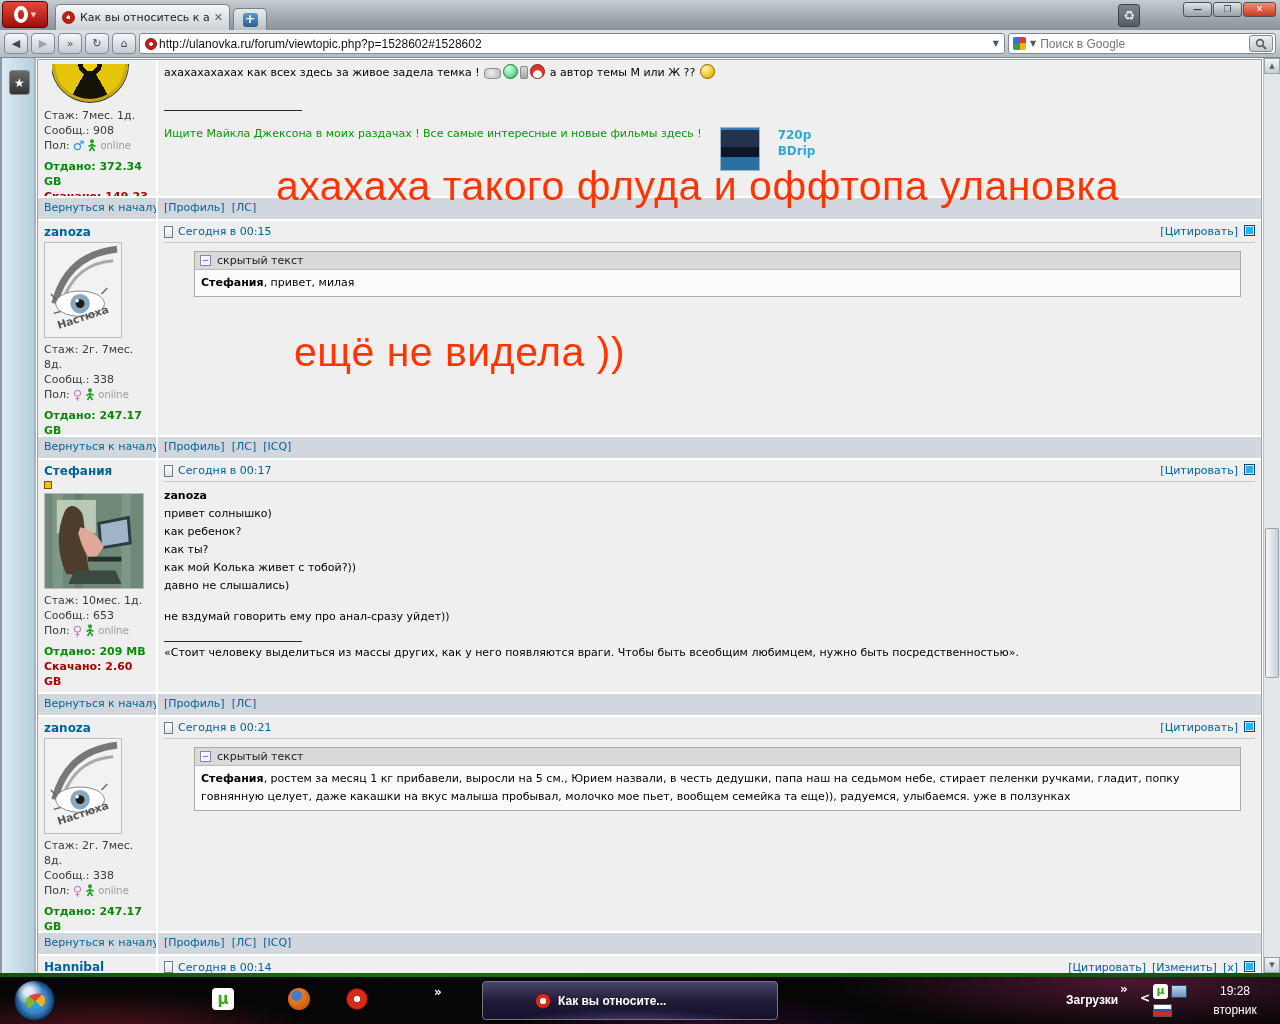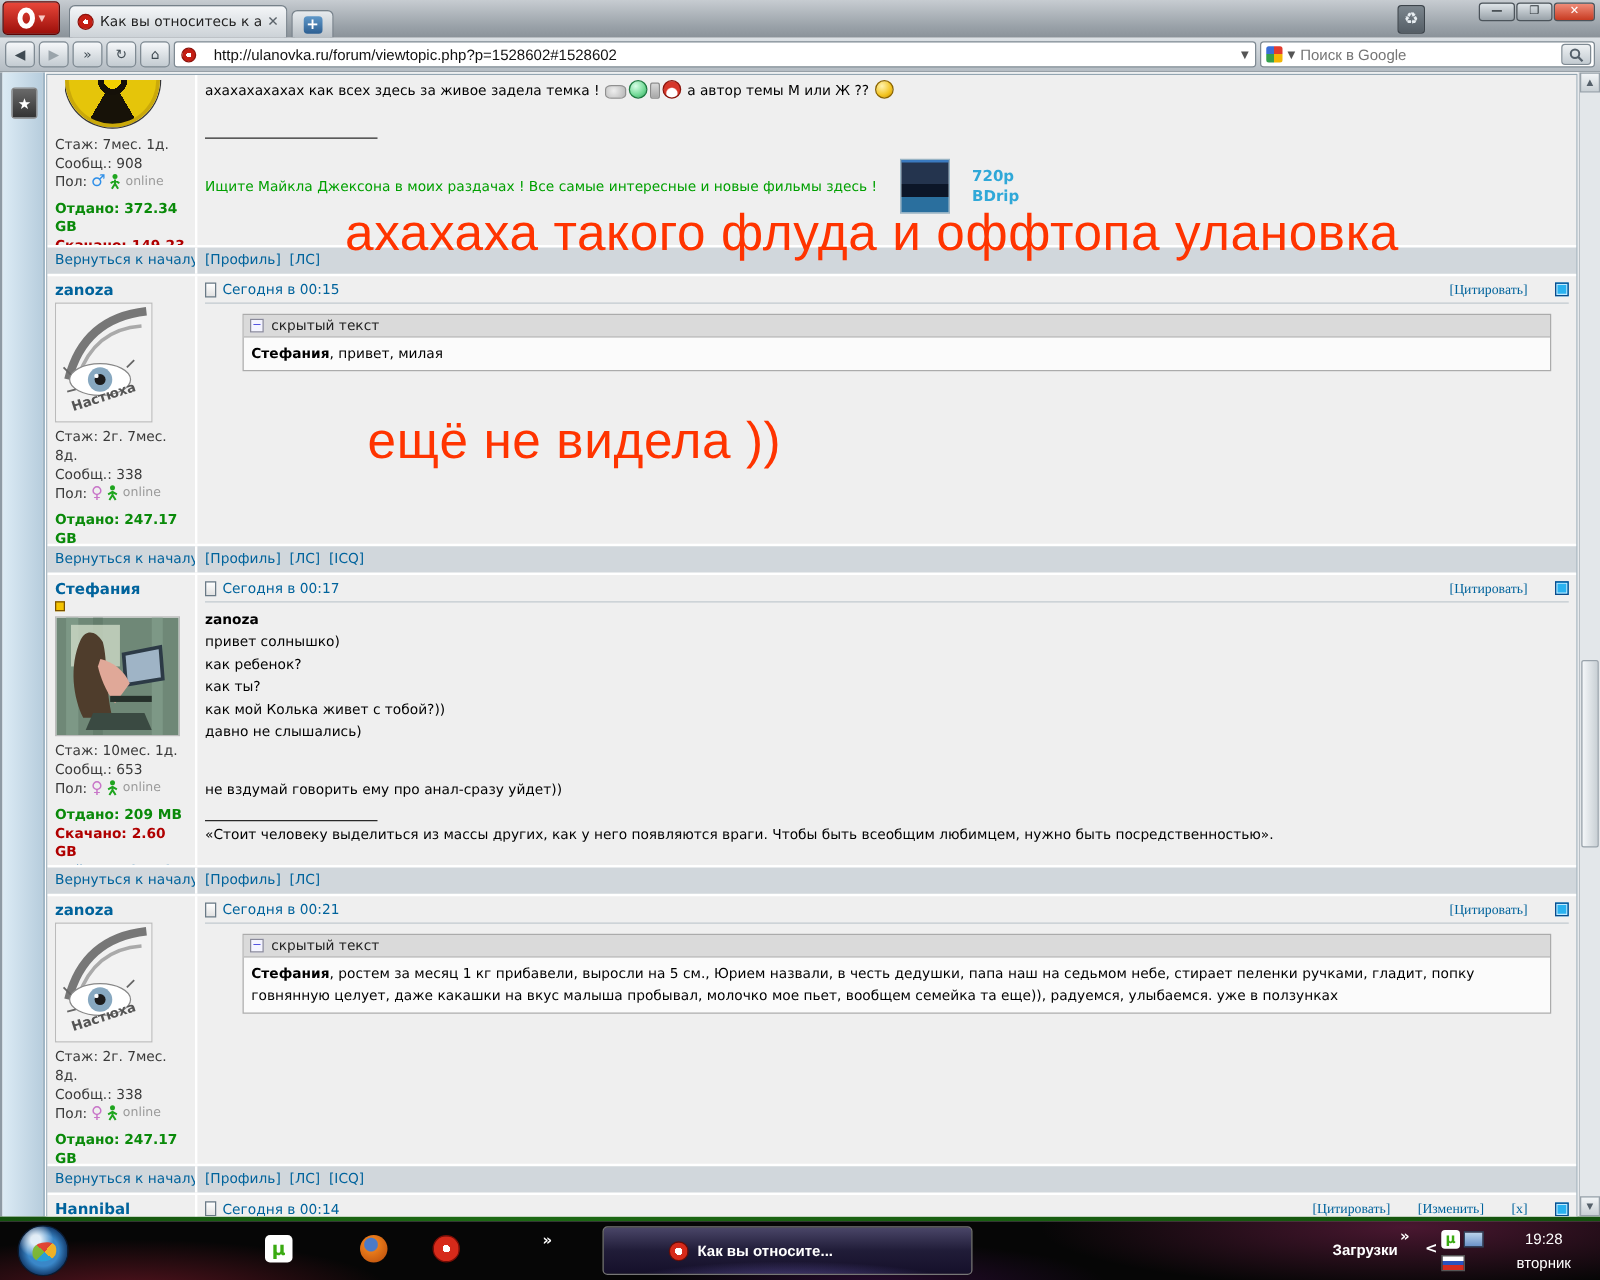--- a/index.html
+++ b/index.html
@@ -19,21 +19,21 @@
   .newtab { margin-left:3px; width:34px; height:22px; background:linear-gradient(#e7ebee,#b9c0c6); border:1px solid #76818a; border-bottom:none; border-radius:5px 5px 0 0; display:flex; align-items:center; justify-content:center; }
   .newtab span { background:linear-gradient(#5f98c9,#2d5f92); color:#fff; font-weight:bold; width:15px; height:14px; border-radius:3px; font-size:12px; line-height:13px; text-align:center; }
   .trash-btn { position:absolute; right:140px; top:4px; width:22px; height:23px; color:#e8eef2; background:linear-gradient(#7c868e,#555e66); border:1px solid #3c444b; border-radius:3px; text-align:center; font-size:13px; line-height:21px; }
   .winctrls { position:absolute; right:4px; top:2px; display:flex; gap:1px; }
   .wbtn { width:29px; height:15px; border:1px solid #4c545b; border-radius:3px; background:linear-gradient(#dfe5e9,#98a1a8); color:#2c3338; font-size:9px; line-height:13px; text-align:center; font-weight:bold; }
   .wbtn.close { width:33px; background:linear-gradient(#f08d7a,#c83b22); color:#fff; }
 
   .toolbar { height:28px; background:linear-gradient(#dde2e6,#b4bcc3); border-bottom:1px solid #7f8a93; display:flex; align-items:center; padding:0 4px; gap:3px; }
   .navbtn { width:24px; height:21px; border:1px solid #7f8a93; border-radius:4px; background:linear-gradient(#f6f8fa,#c3cbd1); color:#3f4a52; font-size:11px; text-align:center; line-height:19px; }
   .navbtn.dim { color:#9aa4ab; }
-  .addressbar { flex:1; height:21px; background:#fff; border:1px solid #7f8a93; border-radius:3px; display:flex; align-items:center; padding:0 5px; gap:14px; }
+  .addressbar { flex:1; height:21px; background:#fff; border:1px solid #7f8a93; border-radius:3px; display:flex; align-items:center; padding:0 5px; gap:2px; }
   .url-favicon { width:12px; height:12px; border-radius:50%; background:radial-gradient(circle,#fff 0 2px,#c41e14 2px); border:1px solid #8d120b; flex:none; }
   .url-text { flex:1; color:#111; font-size:12px; font-family:"Liberation Sans",sans-serif; white-space:nowrap; overflow:hidden; }
   .url-caret { color:#555; font-size:8px; }
   .searchbar { width:268px; height:21px; background:#fff; border:1px solid #7f8a93; border-radius:3px; display:flex; align-items:center; padding:0 2px 0 4px; gap:4px; }
   .gicon { width:13px; height:13px; flex:none; background:conic-gradient(#e23b2e 0 25%,#f3b604 0 50%,#34a04c 0 75%,#3a6fd8 0); border-radius:2px; }
   .search-caret { color:#555; font-size:8px; }
   .search-input { flex:1; border:none; outline:none; font-size:12px; color:#999; font-family:"Liberation Sans",sans-serif; background:transparent; }
   .search-go { width:24px; height:17px; border:1px solid #7f8a93; border-radius:3px; background:linear-gradient(#eef1f3,#c3cbd1); display:flex; align-items:center; justify-content:center; }
 
   
@@ -60,39 +60,39 @@
   .gline { display:flex; align-items:center; gap:3px; }
   .male { color:#2F8FE8; font-weight:bold; font-size:13px; }
   .female { color:#C875C8; font-weight:bold; font-size:13px; }
   .online-txt { color:#9a9a9a; font-size:10px; }
   .xstat { margin-top:6px; line-height:15px; font-weight:bold; }
   .up-val { color:#0a8a0a; } .down-val { color:#B00000; } .rate-val { color:#0a6aaa; }
   .stat-lbl-up { color:#0a8a0a; font-weight:bold; } .stat-lbl-down { color:#B00000; font-weight:bold; } .stat-lbl-rate { color:#0a6aaa; font-weight:bold; }
 
   .p-head { height:22px; display:flex; align-items:center; color:#00639C; border-bottom:1px solid #c2cad0; }
   .p-head .left { display:flex; align-items:center; gap:5px; flex:1; }
-  .p-head .right { display:flex; align-items:center; gap:22px;font-family:Liberation Serif, serif; }
+  .p-head .right { display:flex; align-items:flex-start; gap:6px; }
   .doc-icon { width:9px; height:12px; background:linear-gradient(#fff,#e2e2e2); border:1px solid #6a7a86; }
   .bluesq { width:11px; height:11px; background:#29B2F0; border:1px solid #0a4a8a; box-shadow:inset 0 0 0 1px #bfeaff; }
   .p-body { padding-top:5px; line-height:18px; color:#000; }
 
   .qbox { margin:8px 0 0 30px; width:calc(100% - 44px); border:1px solid #ABABAB; background:#FBFBFB; }
   .qhead { background:#DADADA; border-bottom:1px solid #bcbcbc; padding:2px 5px; display:flex; align-items:center; gap:6px; color:#222; }
   .collapse-box { width:11px; height:11px; border:1px solid #8a8a9a; background:#f4f4ff; color:#4a4ae0; font-size:9px; line-height:9px; text-align:center; }
   .qbody { padding:4px 6px; line-height:18px; color:#000; }
 
   .sm { display:inline-block; width:15px; height:15px; border-radius:50%; vertical-align:-3px; margin:0 1px; }
   .sm-wave { background:radial-gradient(circle at 40% 40%,#eee,#b5b5b5); border:1px solid #909090; border-radius:30%; width:17px; height:11px; }
   .sm-grin { background:radial-gradient(circle at 35% 30%,#d9ffe8,#6fd894 60%,#2e9a58); border:1px solid #1d7a40; }
   .sm-blob { background:linear-gradient(#d8d8d8,#a8a8a8); width:8px; height:13px; border-radius:20%; border:1px solid #8a8a8a; }
   .sm-lol { background:radial-gradient(circle at 50% 75%,#fff 0 4px,#d6372a 5px); border:1px solid #8a150c; }
   .sm-wink { background:radial-gradient(circle at 35% 30%,#fff3b0,#f3c421 60%,#c08a00); border:1px solid #8a6400; }
 
   .sigline { width:138px; border-top:1px solid #2a2a2a; }
-  .green-sig { color:#00A000; display:flex; align-items:center; gap:18px; }
+  .green-sig { color:#00A000; display:flex; gap:18px; }
   .poster { width:40px; height:44px; flex:none; border:1px solid #9ab4c4; background:linear-gradient(#24344e 0 45%,#0c1628 45% 70%,#2a6f9e 70%); box-shadow:inset 0 2px 0 #3a7ac0; }
   .rip { color:#2FA8D8; font-weight:bold; font-size:12px; line-height:16px; }
 
   .av-rad-clip { width:78px; height:40px; overflow:hidden; margin:0 0 2px 8px; }
   .av-rad { width:76px; height:76px; border-radius:50%; margin-top:-38px;
     background: radial-gradient(circle,#f2d000 0 7px,#151008 7px 12px,rgba(0,0,0,0) 12px),
                 repeating-conic-gradient(from 30deg,#171208 0 60deg,#e5c50a 60deg 120deg);
     box-shadow: inset 0 0 0 3px #caa90a, 0 0 0 1px #333; }
   .rank-sq { width:8px; height:8px; background:#F5C400; border:1px solid #7a5200; margin:1px 0 4px 0; }
   .avatar-img { border:1px solid #bbb; background:#fff; display:block; }
@@ -343,21 +343,21 @@
                   <span class="bluesq"></span>
                 </div>
             </div>
             <div class="p-body">
               <div><b>zanoza</b></div>
               <div>привет солнышко)</div>
               <div>как ребенок?</div>
               <div>как ты?</div>
               <div>как мой Колька живет с тобой?))</div>
               <div>давно не слышались)</div>
-              <div style="margin-top:28px;">не вздумай говорить ему про анал-сразу уйдет))</div>
+              <div style="margin-top:13px;">не вздумай говорить ему про анал-сразу уйдет))</div>
               <div class="sigline" style="margin-top:15px;"></div>
               <div style="margin-top:2px;">«Стоит человеку выделиться из массы других, как у него появляются враги. Чтобы быть всеобщим любимцем, нужно быть посредственностью».</div>
             </div>
           </div>
         </div>
 
         <div class="frow foot">
           <div class="c-prof"><span class="flink">Вернуться к началу</span></div>
           <div class="c-body" style="padding-top:3px;"><span class="flink">[Профиль]</span>&nbsp;&nbsp;<span class="flink">[ЛС]</span></div>
         </div>

